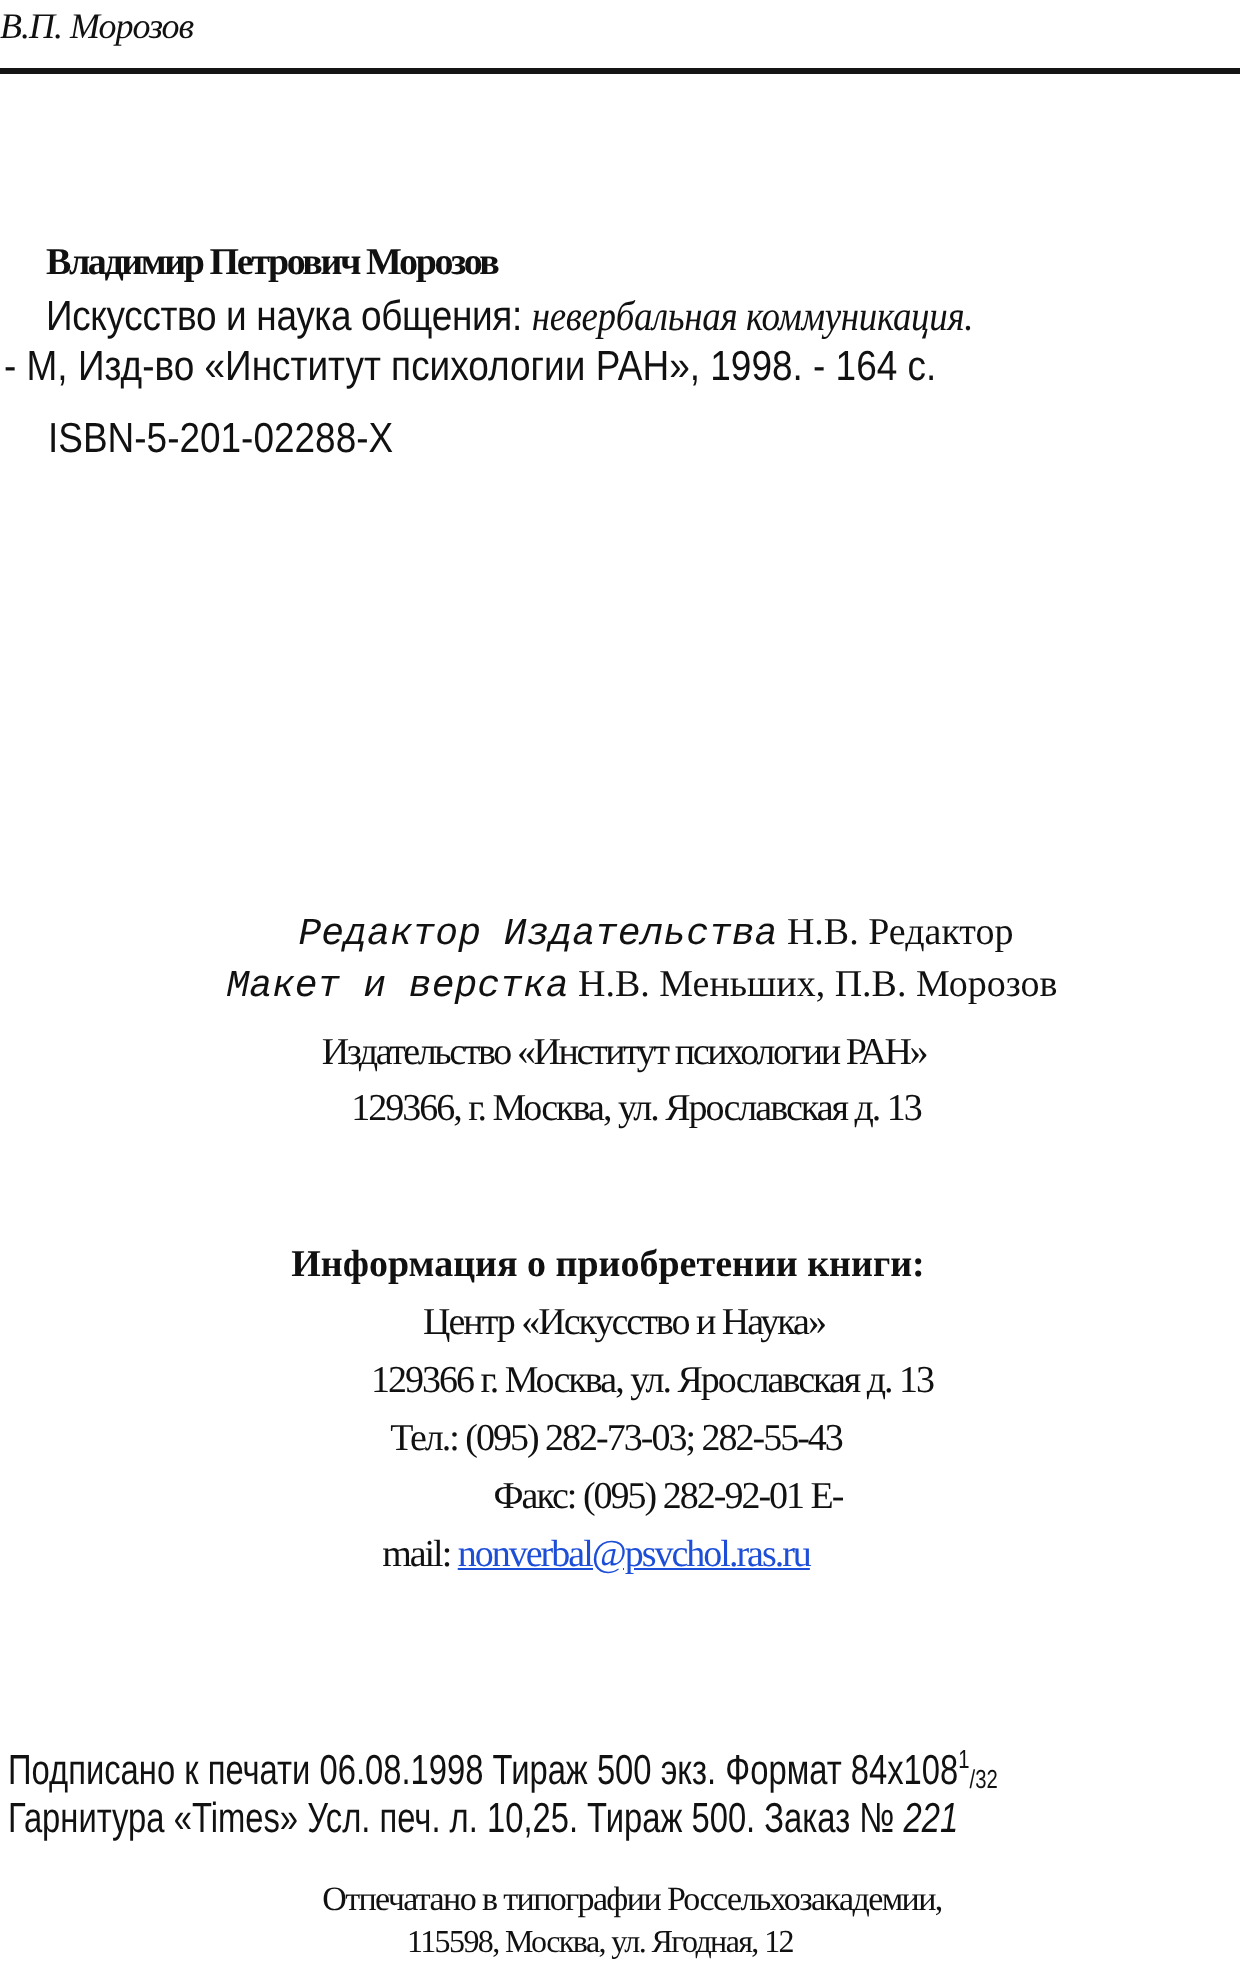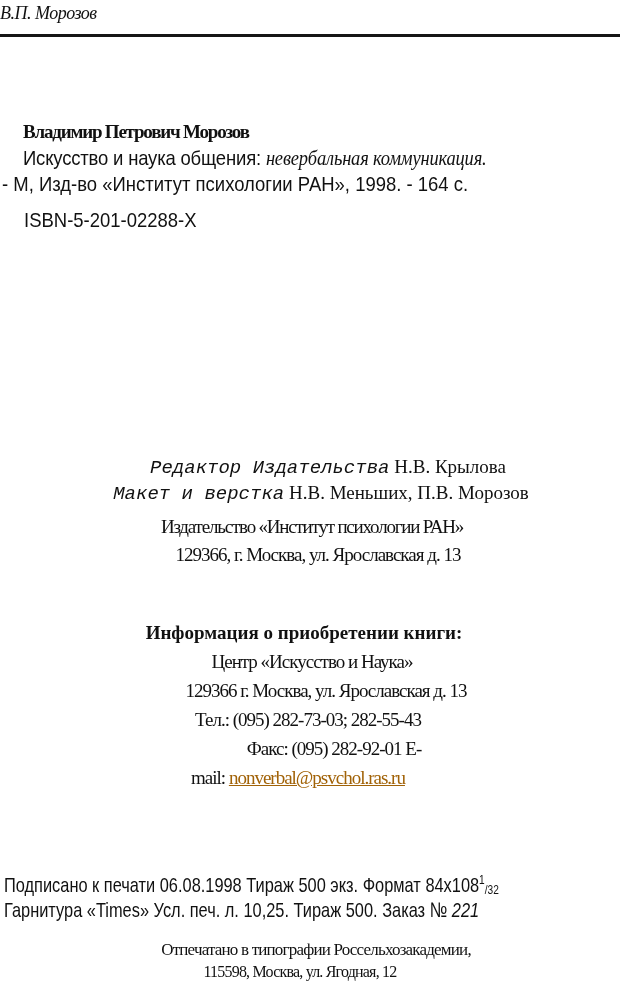--- a/index.html
+++ b/index.html
@@ -72,21 +72,21 @@
     .pub-addr { top: 544px; left: 8px; letter-spacing: -1px; }
 
     .purchase-head { top: 622px; left: -6px; font-weight: bold; font-size: 19px; }
     .centre-name { top: 651px; left: 2px; letter-spacing: -1px; }
     .centre-addr { top: 680px; left: 16px; letter-spacing: -1px; }
     .tel { top: 709px; left: -2px; letter-spacing: -1px; }
     .fax { top: 738px; left: 24px; letter-spacing: -1px; }
     .email-line { top: 767px; left: -12px; letter-spacing: -1px; }
     .email-link {
       text-decoration: underline;
-      color: #a16207;
+      color: #1d4ed8;
     }
 
     .print-line {
       left: 4px; font-size: 21px;
       font-family: "Liberation Sans", sans-serif;
       transform: scaleX(0.78);
       transform-origin: left top;
     }
     .signed { top: 872px; }
     .signed sup { font-size: 13px; vertical-align: 8px; }
@@ -104,21 +104,21 @@
 <div class="abs head-rule"></div>
 
 <div class="abs author">Владимир Петрович Морозов</div>
 <div class="abs title-line">
   <span>Искусство и наука общения: </span><span class="ital">невербальная коммуникация.</span>
 </div>
 <div class="abs imprint-line">- М, Изд-во «Институт психологии РАН», 1998. - 164 с.</div>
 <div class="abs isbn">ISBN-5-201-02288-X</div>
 
 <div class="abs center-block credit credit1">
-  <span class="ital">Редактор Издательства</span><span> Н.В. Крылова</span>
+  <span class="ital">Редактор Издательства</span><span> Н.В. Редактор</span>
 </div>
 <div class="abs center-block credit credit2">
   <span class="ital">Макет и верстка</span><span> Н.В. Меньших, П.В. Морозов</span>
 </div>
 <div class="abs center-block publisher">Издательство «Институт психологии РАН»</div>
 <div class="abs center-block pub-addr">129366, г. Москва, ул. Ярославская д. 13</div>
 
 <div class="abs center-block purchase-head">Информация о приобретении книги:</div>
 <div class="abs center-block centre-name">Центр «Искусство и Наука»</div>
 <div class="abs center-block centre-addr">129366 г. Москва, ул. Ярославская д. 13</div>

